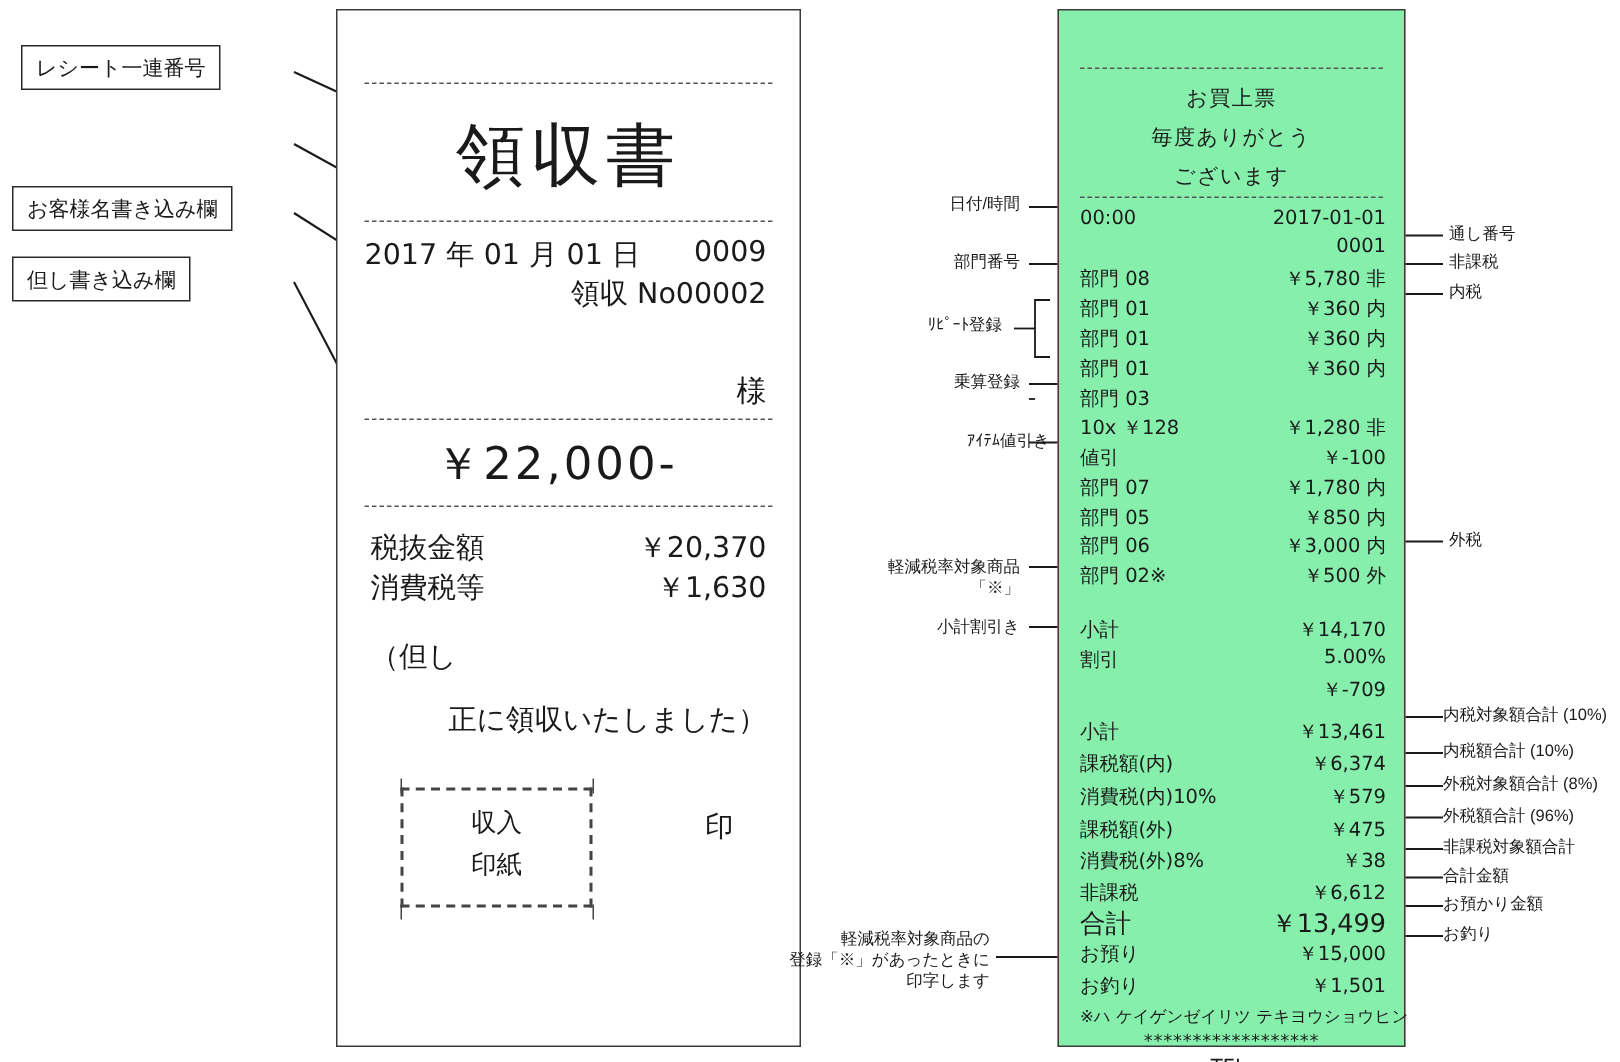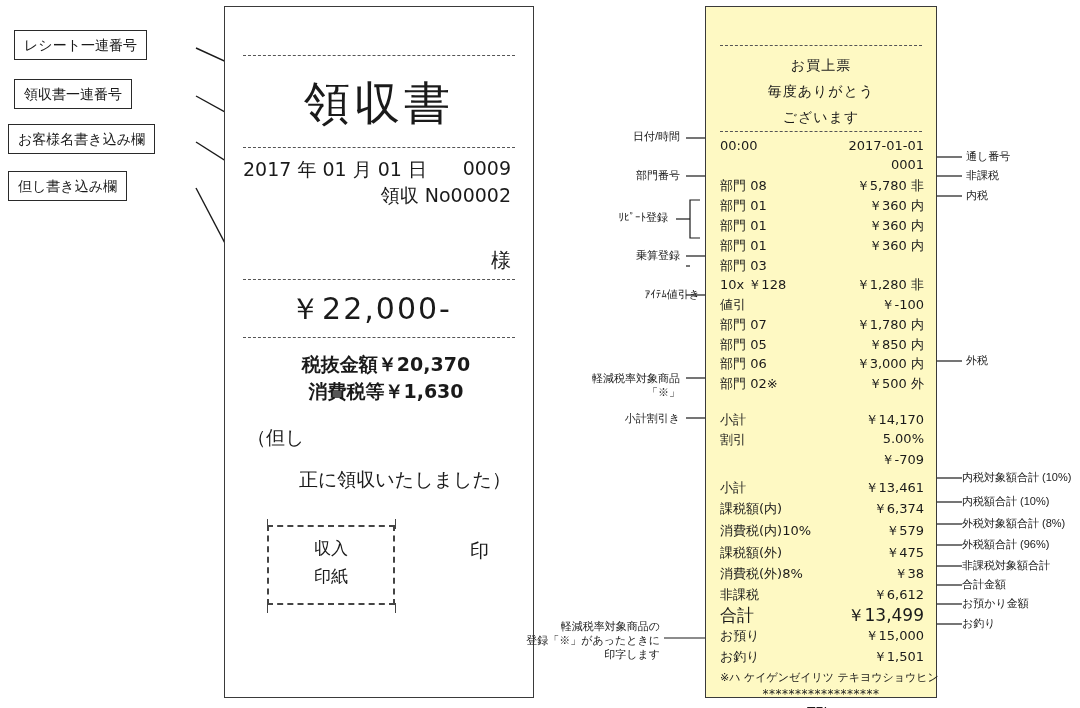--- a/index.html
+++ b/index.html
@@ -100,26 +100,25 @@
     top: 282px;
     text-align: center;
     font-family: "DejaVu Sans", sans-serif;
     font-size: 30px;
     letter-spacing: 2px;
   }
   .rl-dash4 { position: absolute; left: 18px; right: 18px; top: 330px; }
 
   .rl-row {
     position: absolute;
-    left: 22px; right: 8px;
+    left: 22px; right: 22px;
     font-family: "DejaVu Sans", sans-serif;
     font-size: 19px;
     display: flex;
-    justify-content: center;
-    font-weight: bold;
+    justify-content: space-between;
   }
   .rl-row .lbl { text-align: left; }
   .rl-row .val { text-align: right; font-variant-numeric: tabular-nums; }
   .rl-r1 { top: 345px; }
   .rl-r2 { top: 372px; }
 
   .rl-tadashi {
     position: absolute;
     left: 22px; top: 418px;
     font-family: "DejaVu Sans", sans-serif;
@@ -161,21 +160,21 @@
   }
 
   
   .receipt-right {
     position: absolute;
     left: 705px;
     top: 6px;
     width: 232px;
     height: 692px;
     border: 1px solid #3a3a3a;
-    background: #fef9c3;
+    background: #86efac;
     box-sizing: border-box;
     font-family: "DejaVu Sans", sans-serif;
   }
   .rr-dash-top { position: absolute; left: 14px; right: 14px; top: 38px; }
   .rr-head {
     position: absolute;
     left: 0; right: 0;
     text-align: center;
     font-size: 14px;
     letter-spacing: 1px;
@@ -272,23 +271,20 @@
     <line x1="930" y1="545" x2="962" y2="545" stroke="#1a1a1a" stroke-width="1.2"></line>
     <line x1="930" y1="566" x2="962" y2="566" stroke="#1a1a1a" stroke-width="1.2"></line>
     <line x1="930" y1="585" x2="962" y2="585" stroke="#1a1a1a" stroke-width="1.2"></line>
     <line x1="930" y1="604" x2="962" y2="604" stroke="#1a1a1a" stroke-width="1.2"></line>
     <line x1="930" y1="624" x2="962" y2="624" stroke="#1a1a1a" stroke-width="1.2"></line>
   </svg>
 
   <div class="callout cal1">
     <span>レシート一連番号</span>
   </div>
-  <div class="callout cal2">
-    <span>領収書一連番号</span>
-  </div>
   <div class="callout cal4">
     <span>但し書き込み欄</span>
   </div>
   <div class="callout cal3">
     <span>お客様名書き込み欄</span>
   </div>
 
   <div class="receipt-left">
     <div class="rl-inner">
       <div class="dashline rl-dash1"></div>

